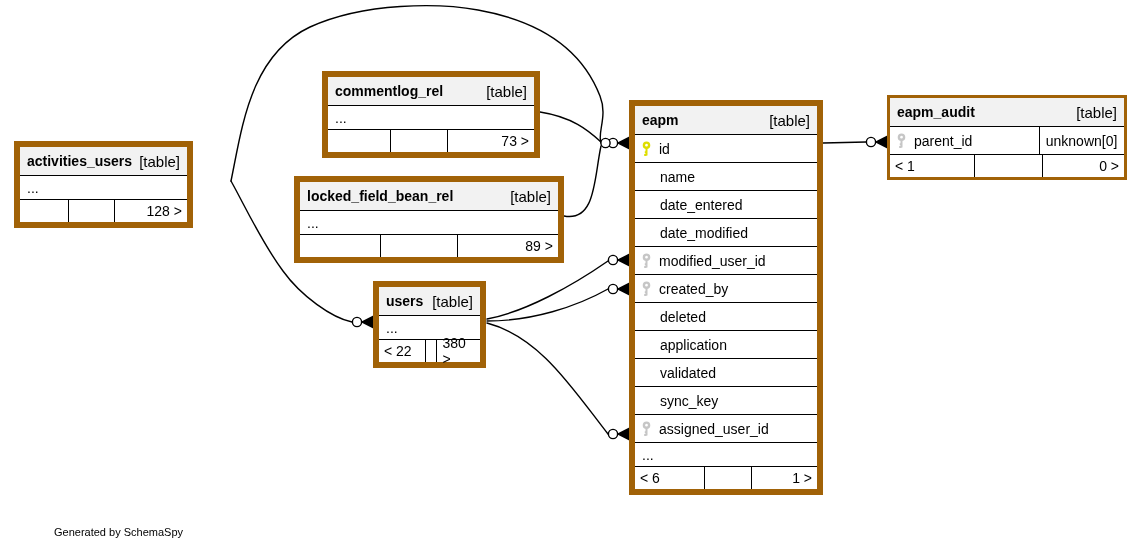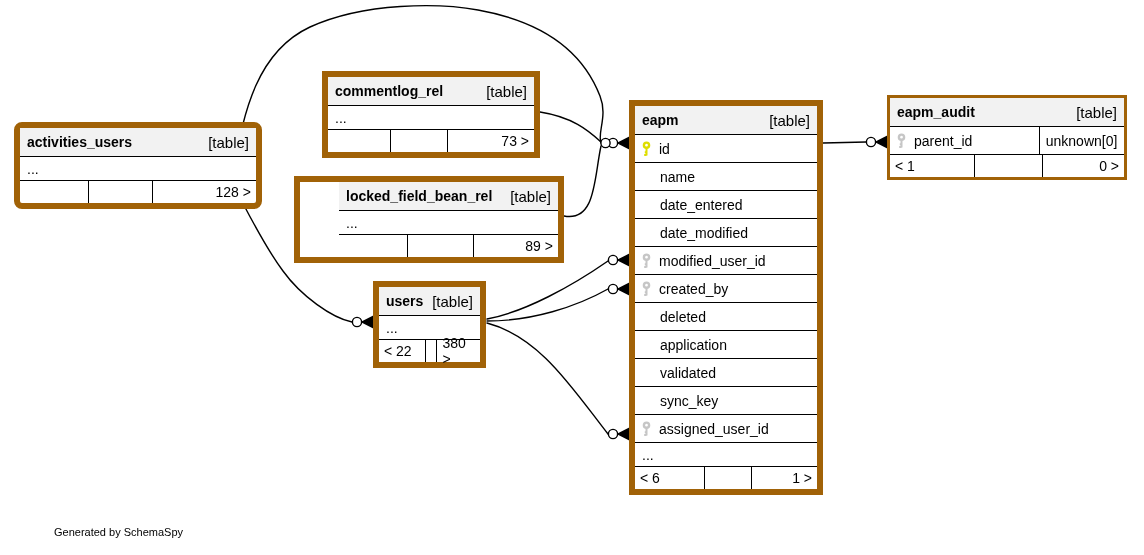--- a/index.html
+++ b/index.html
@@ -18,23 +18,23 @@
   .cL{justify-content:flex-start;}
   .cR{justify-content:flex-end;}
   .frow{display:flex;align-items:center;gap:7px;height:28px;padding:0 6px;
         border-bottom:1px solid #000;box-sizing:border-box;}
   .frow.nokey{padding-left:25px;}
   .key{flex:0 0 auto;}
   .key-primary{color:#dede00;}
   .key-foreign{color:#c6c6c6;}
   .acell{display:flex;align-items:center;gap:7px;height:100%;padding:0 6px;box-sizing:border-box;}
   .acell + .acell{border-left:1px solid #000;}
-  #t0{left:14px;top:122px;width:248px;border-radius:8px;}
+  #t0{left:14px;top:141px;width:179px;}
   #t1{left:322px;top:71px;width:218px;}
-  #t2{left:294px;top:176px;width:270px;padding-left:39px;}
+  #t2{left:294px;top:176px;width:270px;}
   #t3{left:373px;top:281px;width:113px;}
   #t4{left:629px;top:100px;width:194px;}
   #t5{left:887px;top:95px;width:240px;border-width:3px;}
   #t5 .tbl-head{height:28px;justify-content:space-between;}
   .footer-note{position:absolute;left:6px;top:526px;font-size:11px;margin-left:48px;}
 </style>
 </head>
 <body>
 
 <div class="stage">

